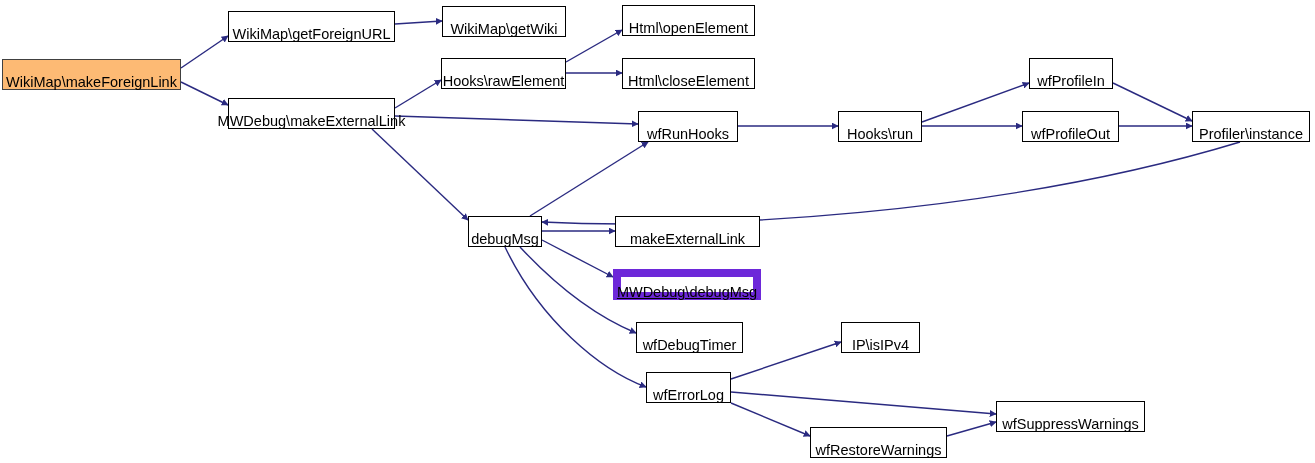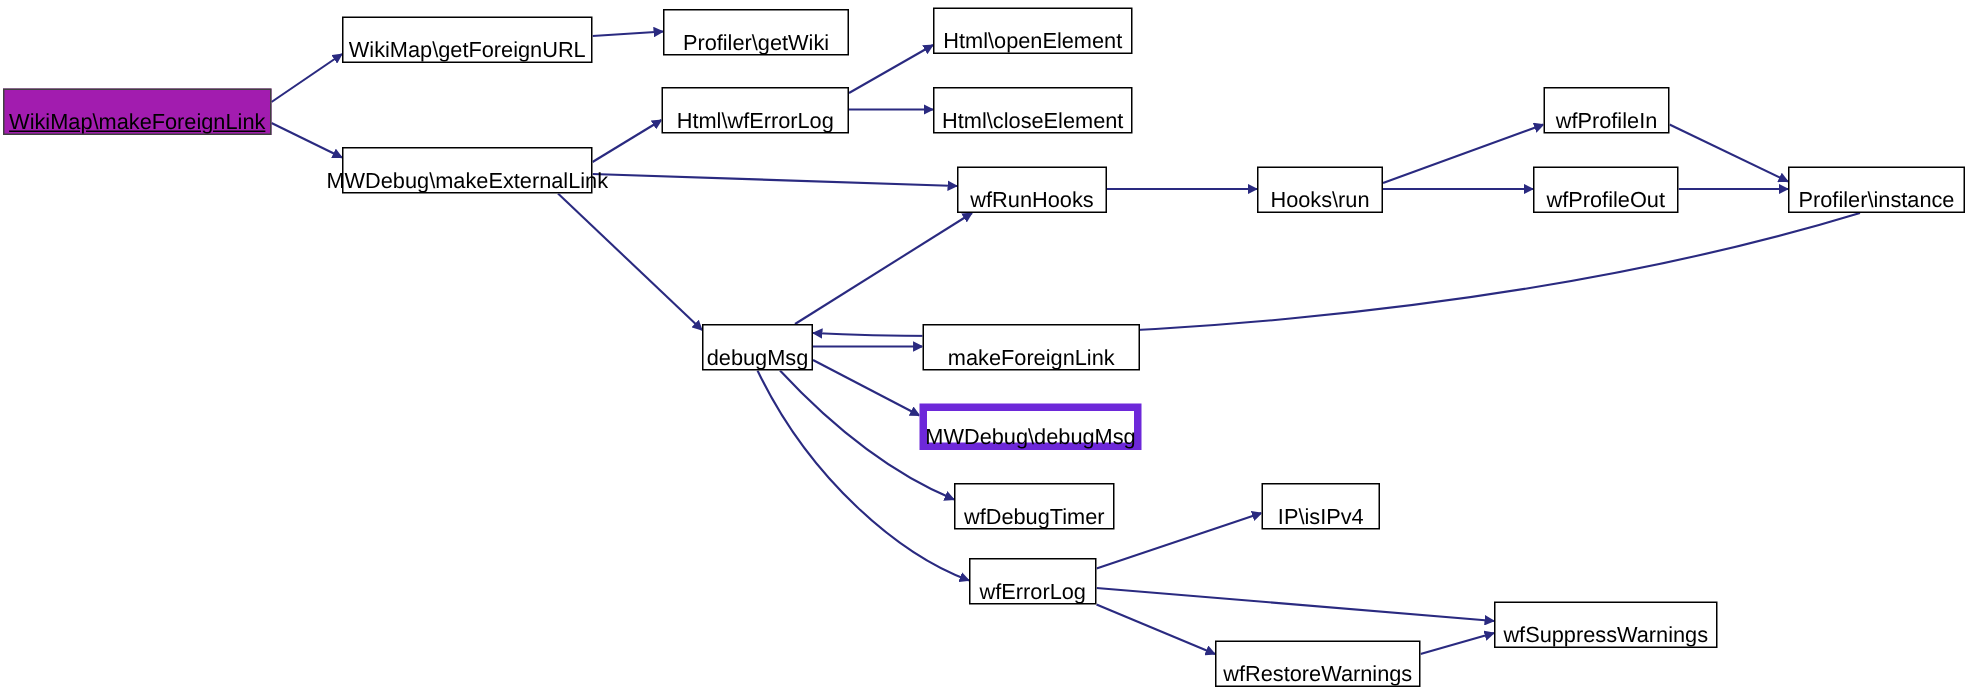--- a/index.html
+++ b/index.html
@@ -33,26 +33,26 @@
     background: #ffffff;
     border: 1px solid #000000;
     color: #000000;
     font-size: 14.5px;
     line-height: 1;
     white-space: nowrap;
     letter-spacing: 0px;
     z-index: 2;
   }
   .node.highlight {
-    background: #a21caf;
+    background: #fdba74;
     border: 1px solid #404040;
-    text-decoration: underline;
   }
   .node.classbox {
-    border: 5px solid #6d28d9;
+    border: 8px solid #6d28d9;
+    text-decoration: underline;
   }
   .node-label {
     display: block;
     padding: 0 8px;
     margin-top: 16px;
   }
 </style>
 </head>
 <body>
 
@@ -93,24 +93,24 @@
       <div class="node highlight" style="left: 2px; top: 59px; width: 179px; height: 31px;">
         <span class="node-label">WikiMap\makeForeignLink</span>
       </div>
       <div class="node" style="left: 228px; top: 11px; width: 167px; height: 31px;">
         <span class="node-label">WikiMap\getForeignURL</span>
       </div>
       <div class="node" style="left: 228px; top: 98px; width: 167px; height: 31px;">
         <span class="node-label">MWDebug\makeExternalLink</span>
       </div>
       <div class="node" style="left: 442px; top: 6px; width: 124px; height: 31px;">
-        <span class="node-label">Profiler\getWiki</span>
+        <span class="node-label">WikiMap\getWiki</span>
       </div>
       <div class="node" style="left: 441px; top: 58px; width: 125px; height: 31px;">
-        <span class="node-label">Html\wfErrorLog</span>
+        <span class="node-label">Hooks\rawElement</span>
       </div>
       <div class="node" style="left: 622px; top: 5px; width: 133px; height: 31px;">
         <span class="node-label">Html\openElement</span>
       </div>
       <div class="node" style="left: 622px; top: 58px; width: 133px; height: 31px;">
         <span class="node-label">Html\closeElement</span>
       </div>
       <div class="node" style="left: 638px; top: 111px; width: 100px; height: 31px;">
         <span class="node-label">wfRunHooks</span>
       </div>
@@ -123,21 +123,21 @@
       <div class="node" style="left: 1022px; top: 111px; width: 97px; height: 31px;">
         <span class="node-label">wfProfileOut</span>
       </div>
       <div class="node" style="left: 1192px; top: 111px; width: 118px; height: 31px;">
         <span class="node-label">Profiler\instance</span>
       </div>
       <div class="node" style="left: 468px; top: 216px; width: 74px; height: 31px;">
         <span class="node-label">debugMsg</span>
       </div>
       <div class="node" style="left: 615px; top: 216px; width: 145px; height: 31px;">
-        <span class="node-label">makeForeignLink</span>
+        <span class="node-label">makeExternalLink</span>
       </div>
       <div class="node classbox" style="left: 613px; top: 269px; width: 148px; height: 31px;">
         <span class="node-label">MWDebug\debugMsg</span>
       </div>
       <div class="node" style="left: 636px; top: 322px; width: 107px; height: 31px;">
         <span class="node-label">wfDebugTimer</span>
       </div>
       <div class="node" style="left: 841px; top: 322px; width: 79px; height: 31px;">
         <span class="node-label">IP\isIPv4</span>
       </div>

